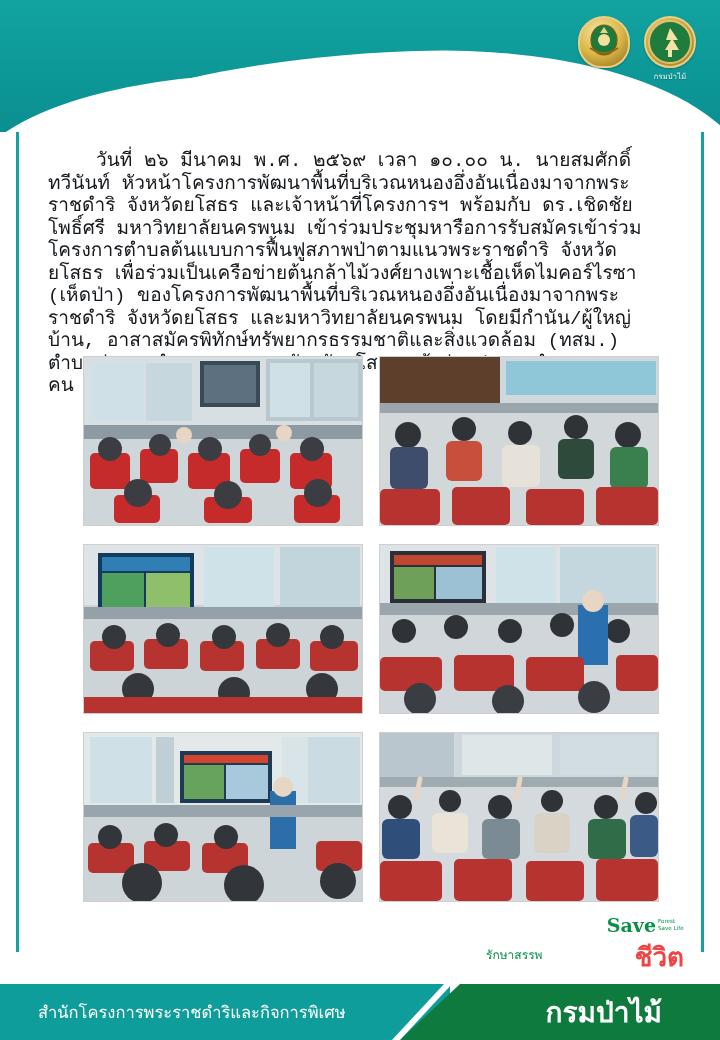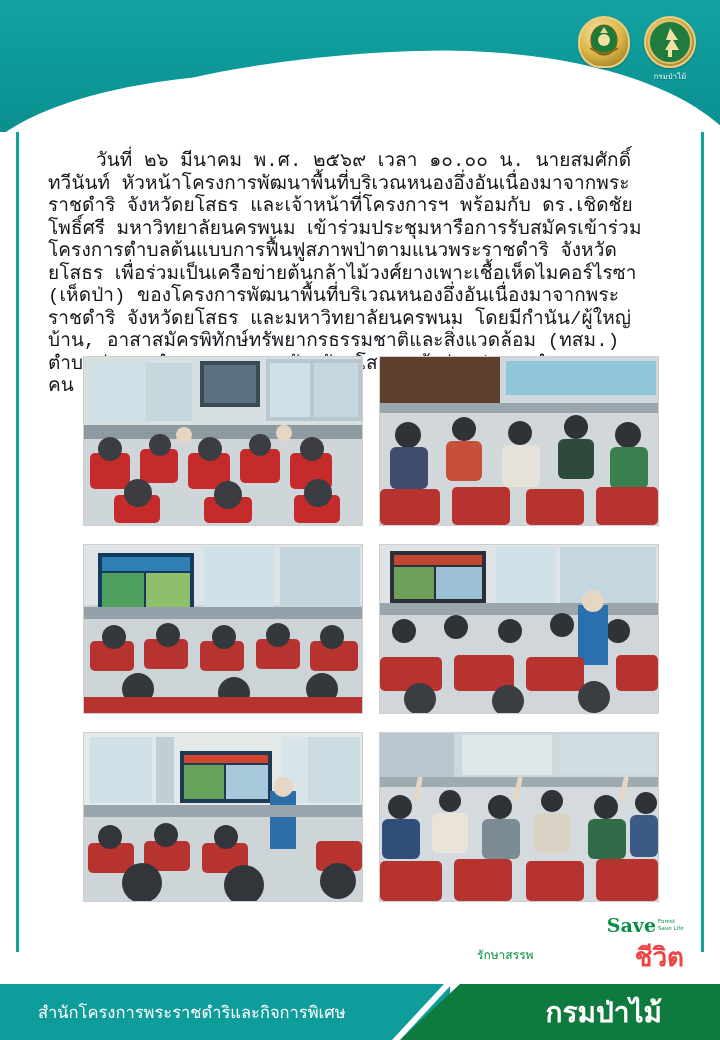--- a/index.html
+++ b/index.html
@@ -147,21 +147,21 @@
     left: 0; top: 0;
     font-size: 30px;
     font-weight: bold;
     color: #0a8f46;
     font-family: "DejaVu Sans", sans-serif;
     letter-spacing: -1px;
   }
   .save-logo .thai-big .red { color: #d81f26; }
   .save-logo .sub {
     position: absolute;
-    left: 1px; top: 33px;
+    left: 10px; top: 33px;
     font-size: 12px;
     color: #0a8f46;
     font-family: "DejaVu Sans", sans-serif;
   }
   .save-logo .save-en {
     position: absolute;
     right: 30px; top: 2px;
     font-size: 19px;
     font-weight: bold;
     color: #0a8f46;

